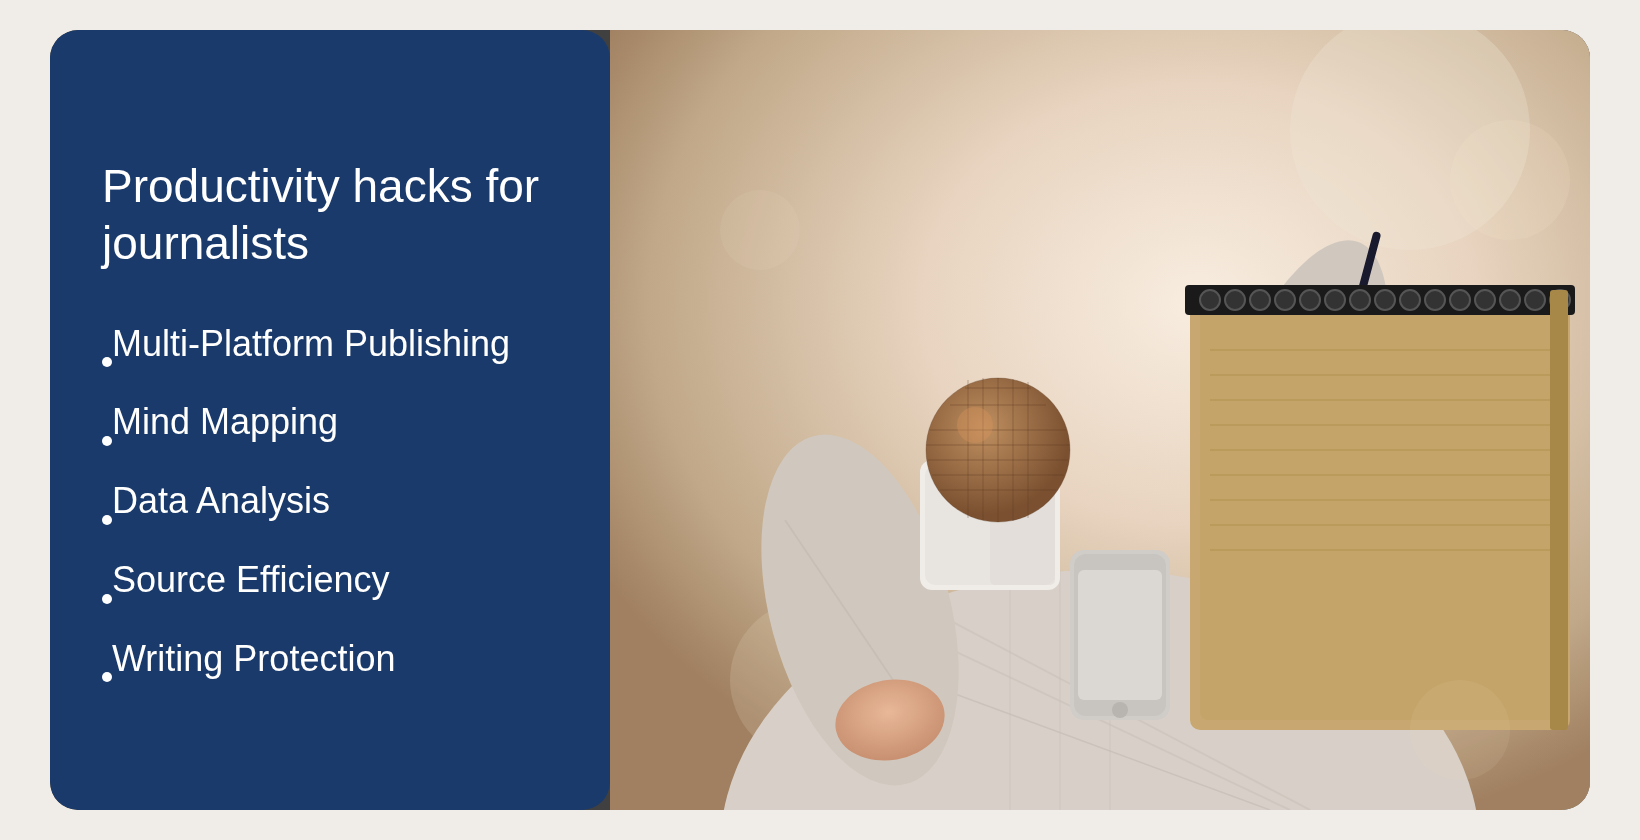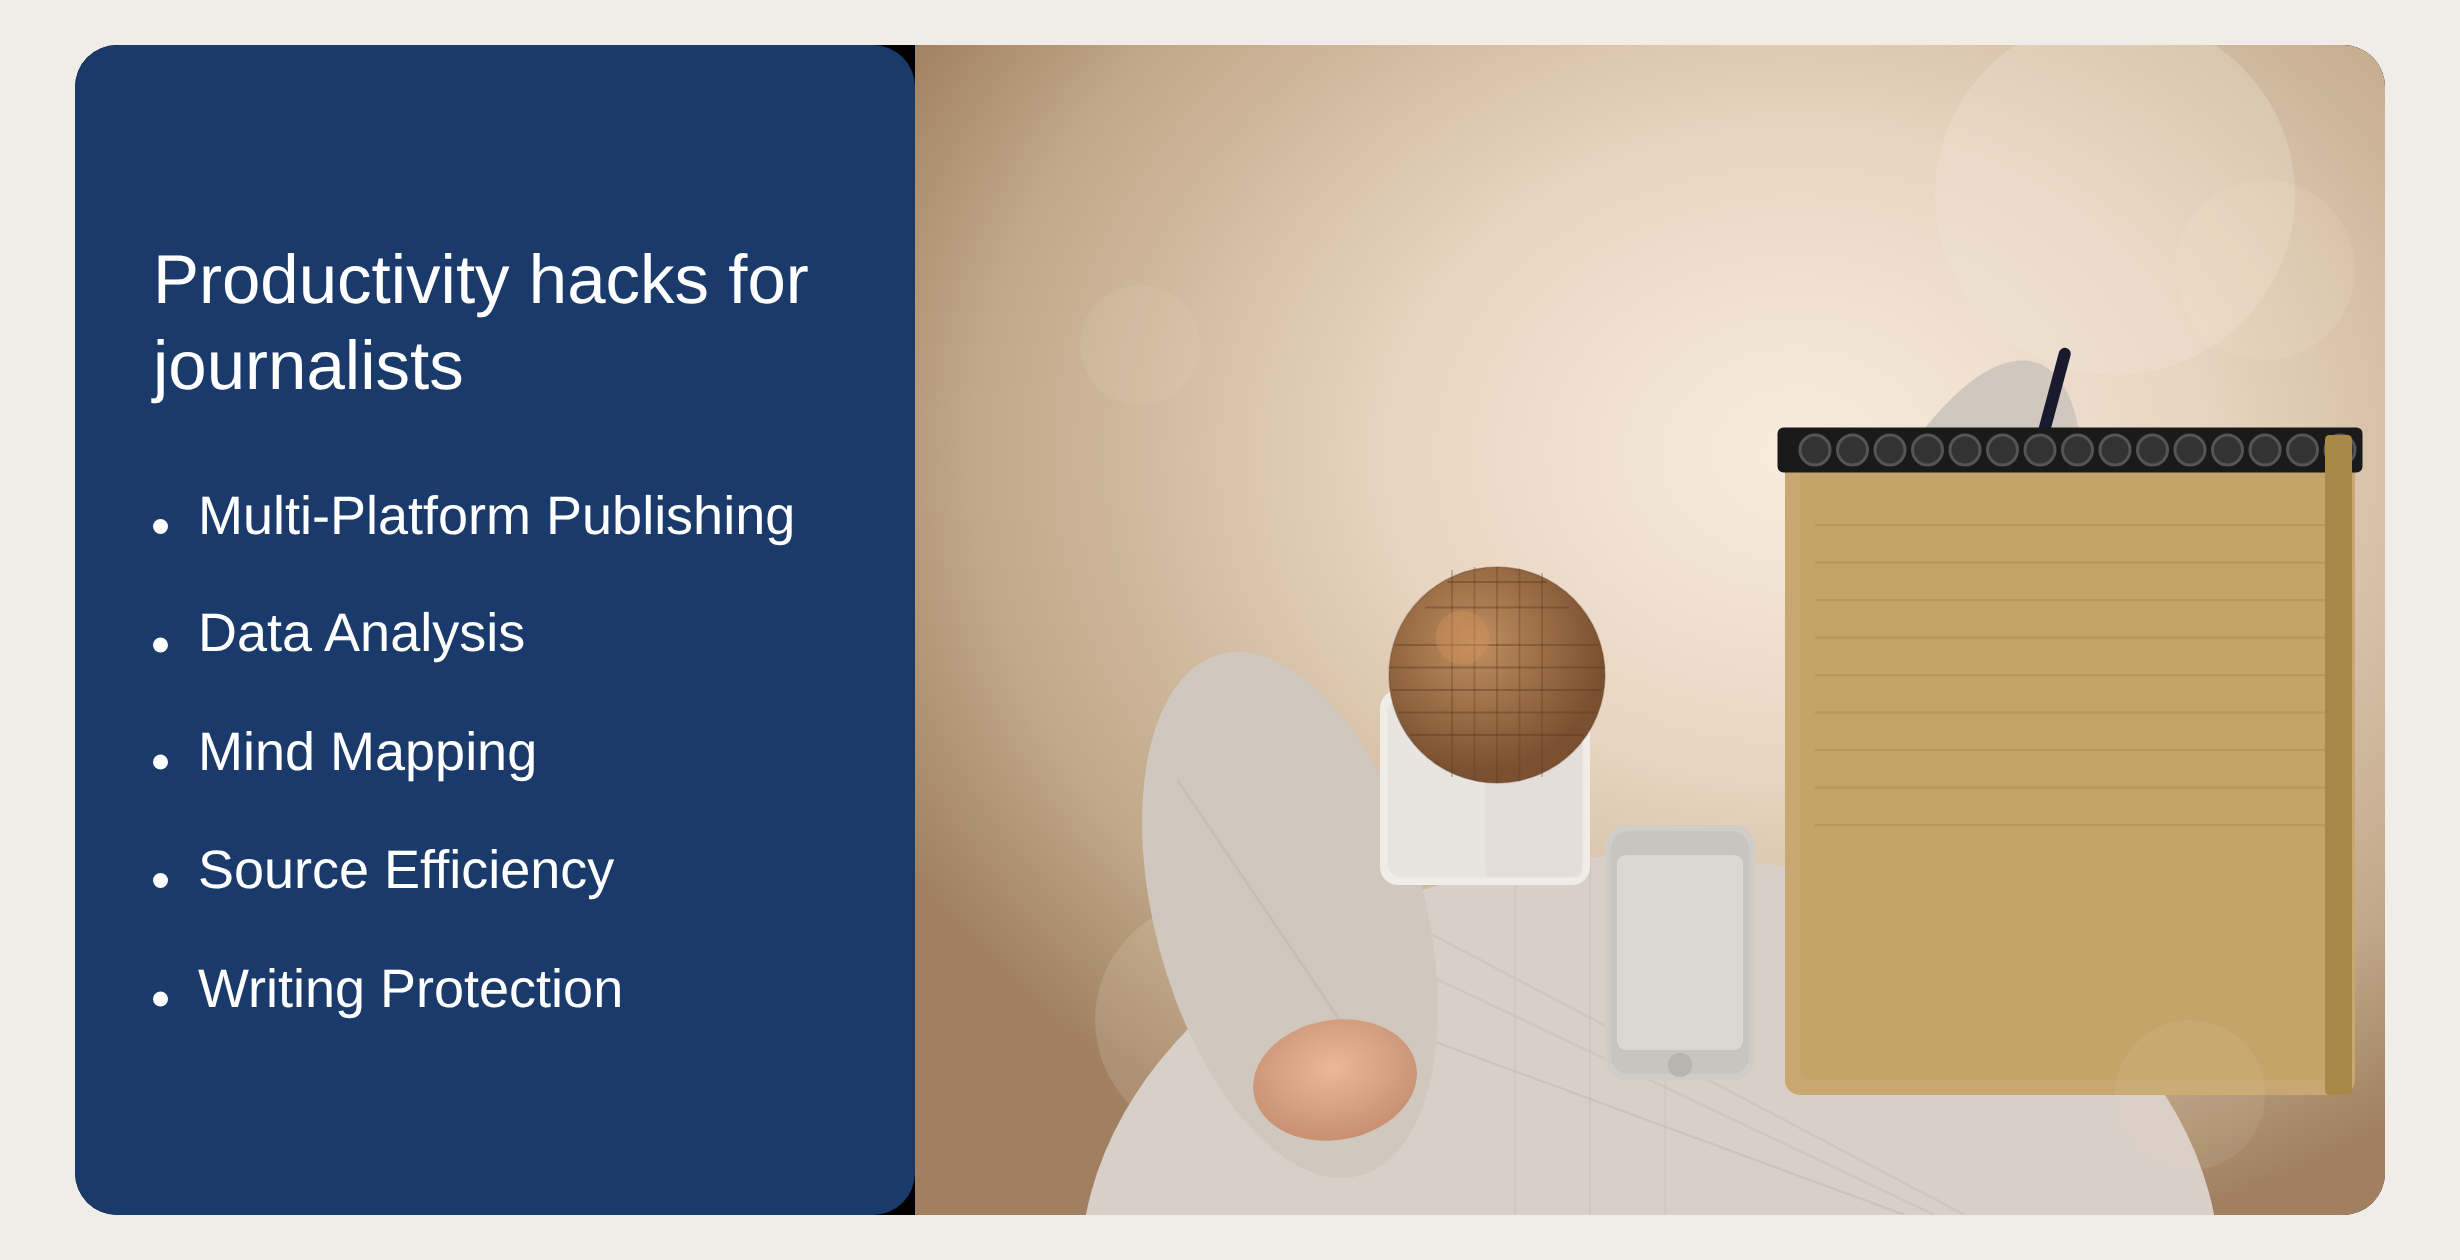--- a/index.html
+++ b/index.html
@@ -15,21 +15,21 @@
       overflow: hidden;
     }
 
     .card-container {
       display: flex;
       align-items: stretch;
       width: 1540px;
       height: 780px;
       border-radius: 28px;
       overflow: hidden;
-      background: #000000;
+      background: #404040;
     }
 
     .left-panel {
       background: #1a3a6b;
       width: 560px;
       min-width: 560px;
       border-radius: 28px;
       padding: 60px 48px 60px 52px;
       display: flex;
       flex-direction: column;
@@ -47,22 +47,21 @@
 
     .bullet-list {
       list-style: none;
       display: flex;
       flex-direction: column;
       gap: 32px;
     }
 
     .bullet-item {
       display: flex;
-      align-items: center;
-      gap: 20px;
+      align-items: flex-end;
       font-size: 36px;
       font-weight: 400;
       color: #ffffff;
       line-height: 1.3;
     }
 
     .bullet-dot {
       width: 10px;
       height: 10px;
       min-width: 10px;
@@ -100,25 +99,25 @@
 
   <div class="left-panel">
     <h1 class="main-title">Productivity hacks for journalists</h1>
     <ul class="bullet-list">
     <li class="bullet-item">
           <span class="bullet-dot"></span>
           <span>Multi-Platform Publishing</span>
         </li>
         <li class="bullet-item">
           <span class="bullet-dot"></span>
+          <span>Mind Mapping</span>
+        </li>
+        <li class="bullet-item">
+          <span class="bullet-dot"></span>
           <span>Data Analysis</span>
-        </li>
-        <li class="bullet-item">
-          <span class="bullet-dot"></span>
-          <span>Mind Mapping</span>
         </li>
         <li class="bullet-item">
           <span class="bullet-dot"></span>
           <span>Source Efficiency</span>
         </li>
         <li class="bullet-item">
           <span class="bullet-dot"></span>
           <span>Writing Protection</span>
         </li>
       </ul>

